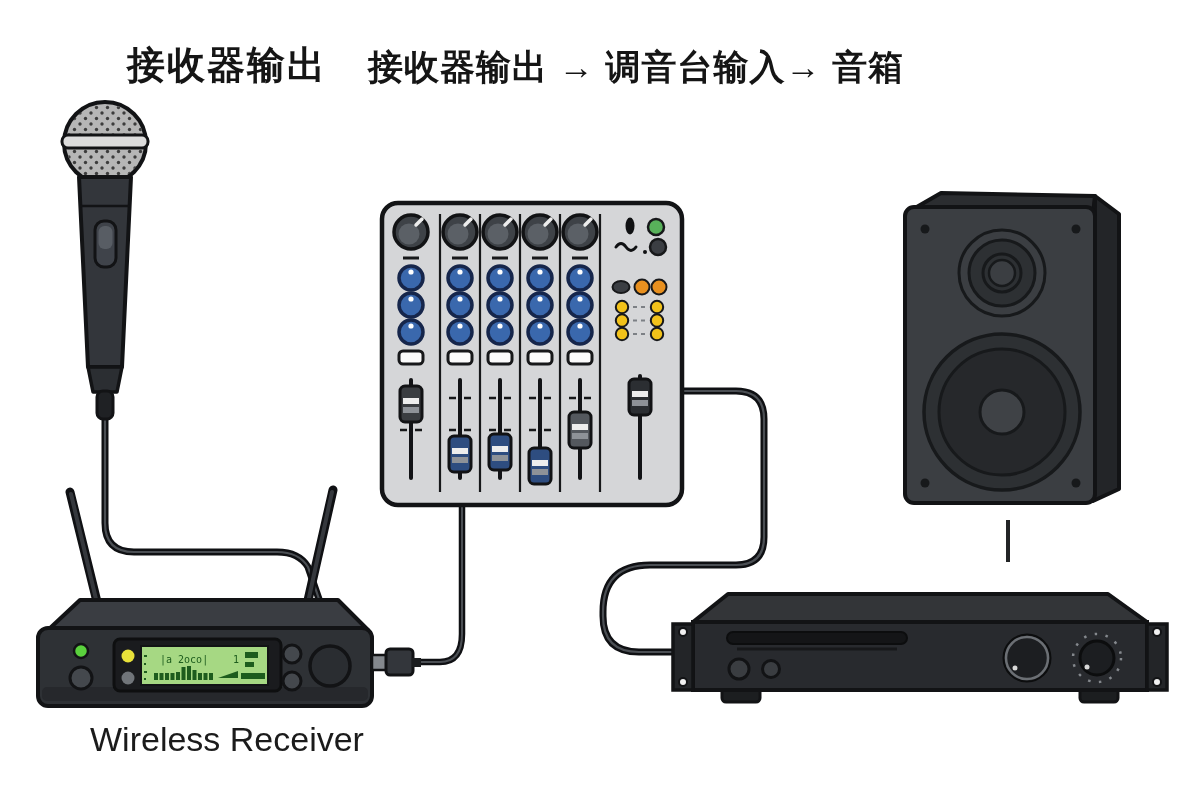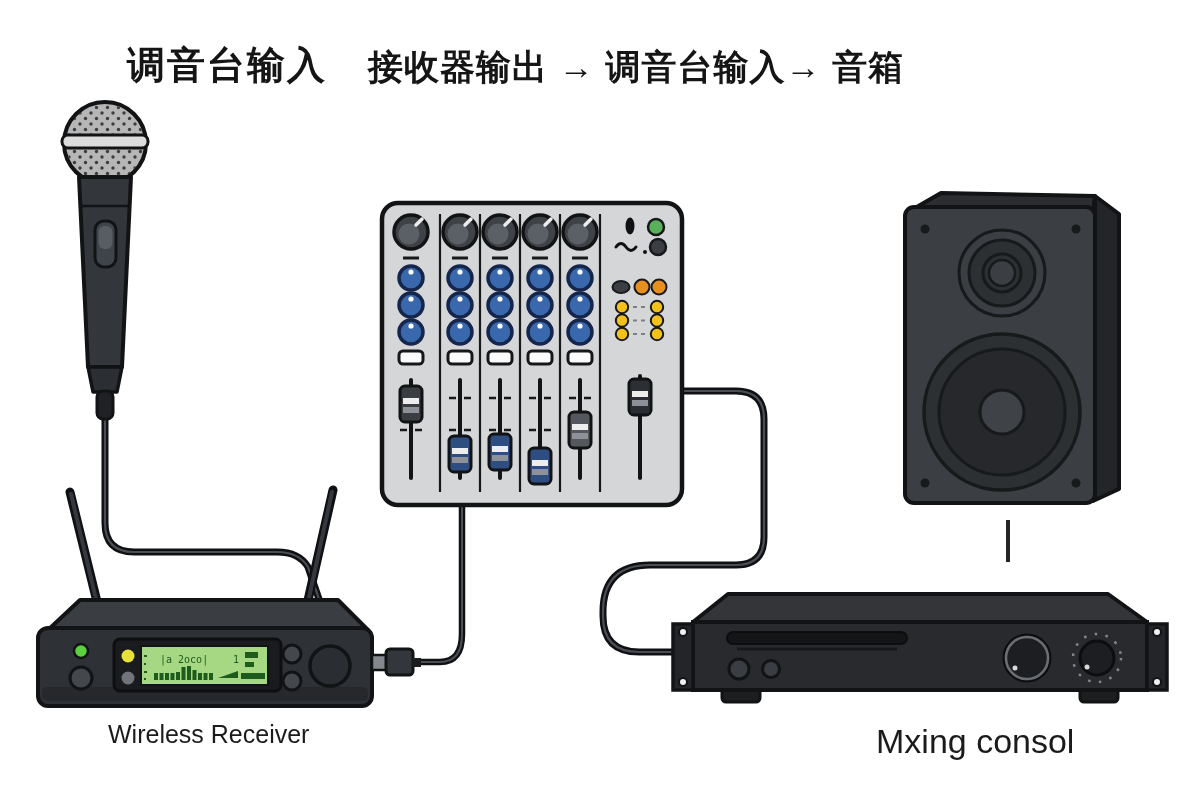--- a/index.html
+++ b/index.html
@@ -2,21 +2,21 @@
 <html><head>
 <meta charset="utf-8">
 <style>
   html,body{margin:0;padding:0;background:#ffffff;}
   .canvas{position:relative;width:1200px;height:800px;background:#fff;overflow:hidden;
           font-family:"Liberation Sans","DejaVu Sans",sans-serif;}
   .art{position:absolute;left:0;top:0;}
   .txt{position:absolute;color:#1b1b1b;white-space:nowrap;}
   .title{left:127px;top:40px;font-size:38px;font-weight:700;letter-spacing:2px;color:#151515;}
   .flow{left:368px;top:44px;font-size:35px;font-weight:700;letter-spacing:1px;color:#151515;text-align:right;}
-  .lab-receiver{left:90px;top:720px;font-size:25px;font-weight:500;margin-left:18px;}
+  .lab-receiver{left:90px;top:720px;font-size:34px;font-weight:500;}
   .lab-console{left:876px;top:722px;font-size:34px;font-weight:500;}
   .lcd-txt{font-family:"DejaVu Sans Mono","Liberation Mono",monospace;}
 </style>
 </head>
 <body>
 
 <div class="canvas">
 
   <svg class="art" width="1200" height="800" viewBox="0 0 1200 800">
     <defs>
@@ -225,18 +225,17 @@
         <circle cx="1015" cy="668" r="2.5" fill="#d8d8d8"></circle>
       </g>
       <g>
         <circle cx="1097" cy="658" r="24" fill="none" stroke="#84888d" stroke-width="2.5" stroke-dasharray="2.5 8.5"></circle>
         <circle cx="1097" cy="658" r="17" fill="#1c1e21" stroke="#0c0d0e" stroke-width="3"></circle>
         <circle cx="1087" cy="667" r="2.5" fill="#d8d8d8"></circle>
       </g>
     </g>
   </svg>
 
-  <div class="txt title">调音台输入</div>
+  <div class="txt title">接收器输出</div>
   <div class="txt flow">接收器输出 → 调音台输入→ 音箱</div>
   <div class="txt lab-receiver">Wireless Receiver</div>
-  <div class="txt lab-console">Mxing consol</div>
 
 </div>
 
 </body></html>

